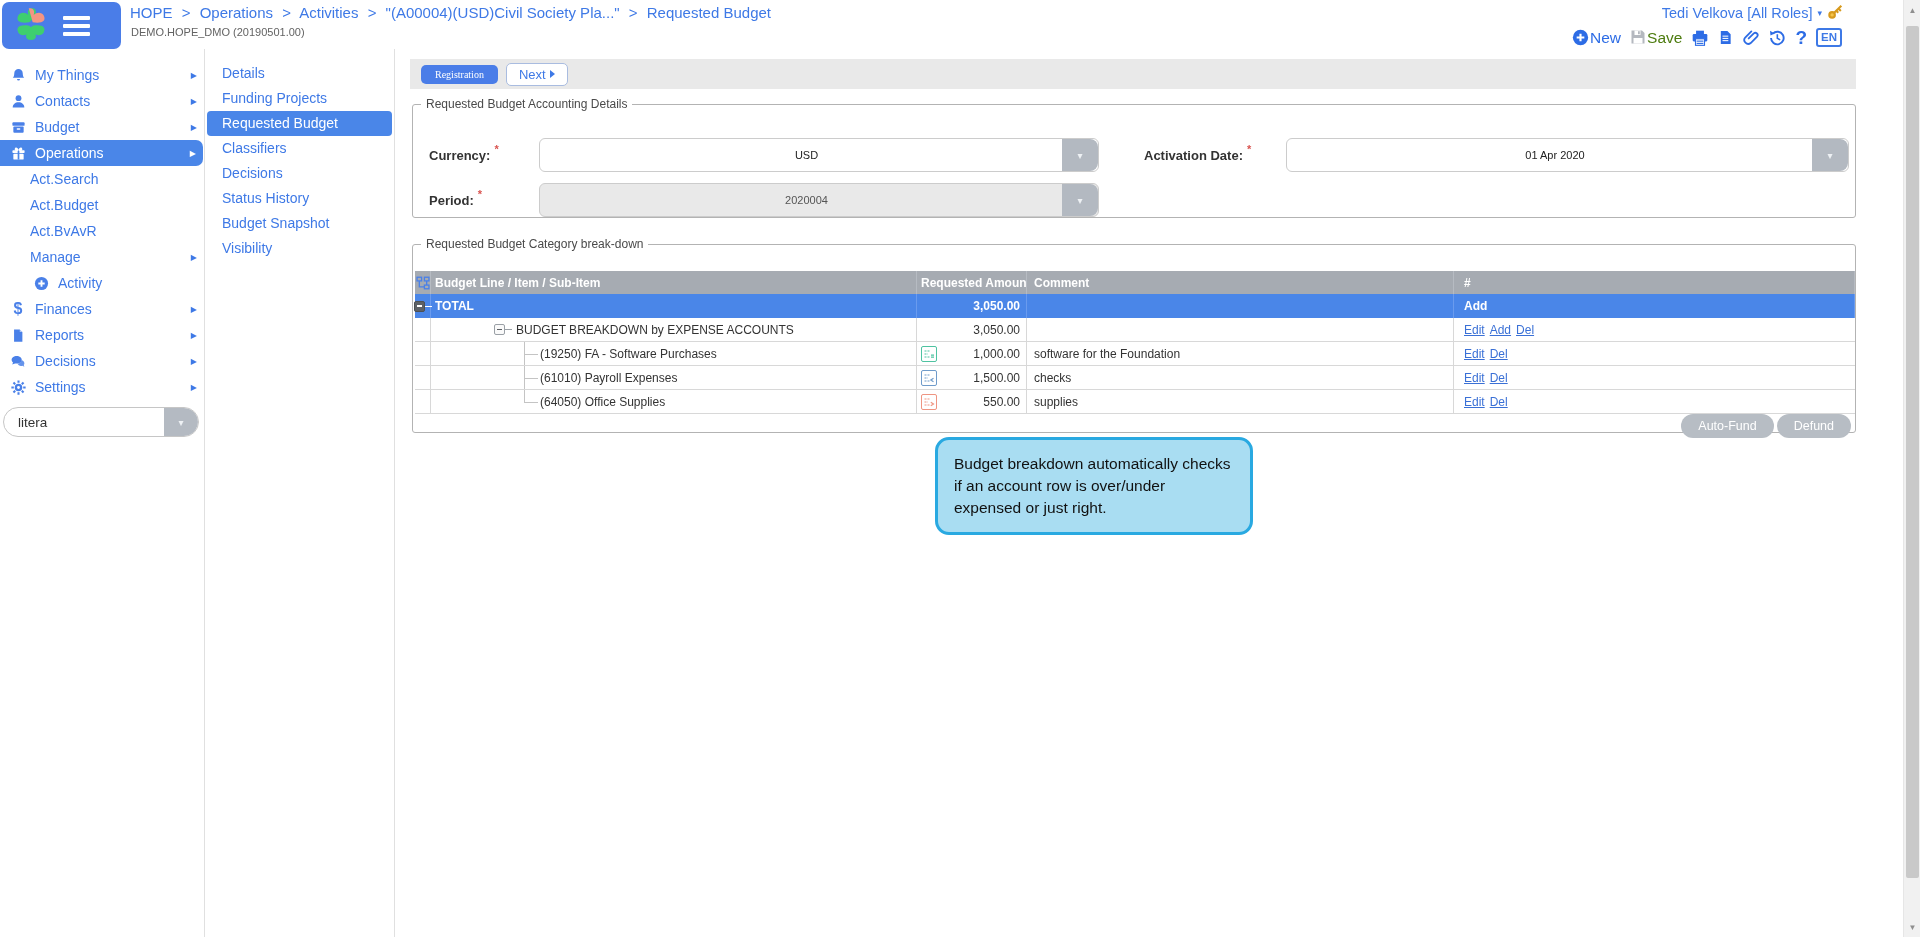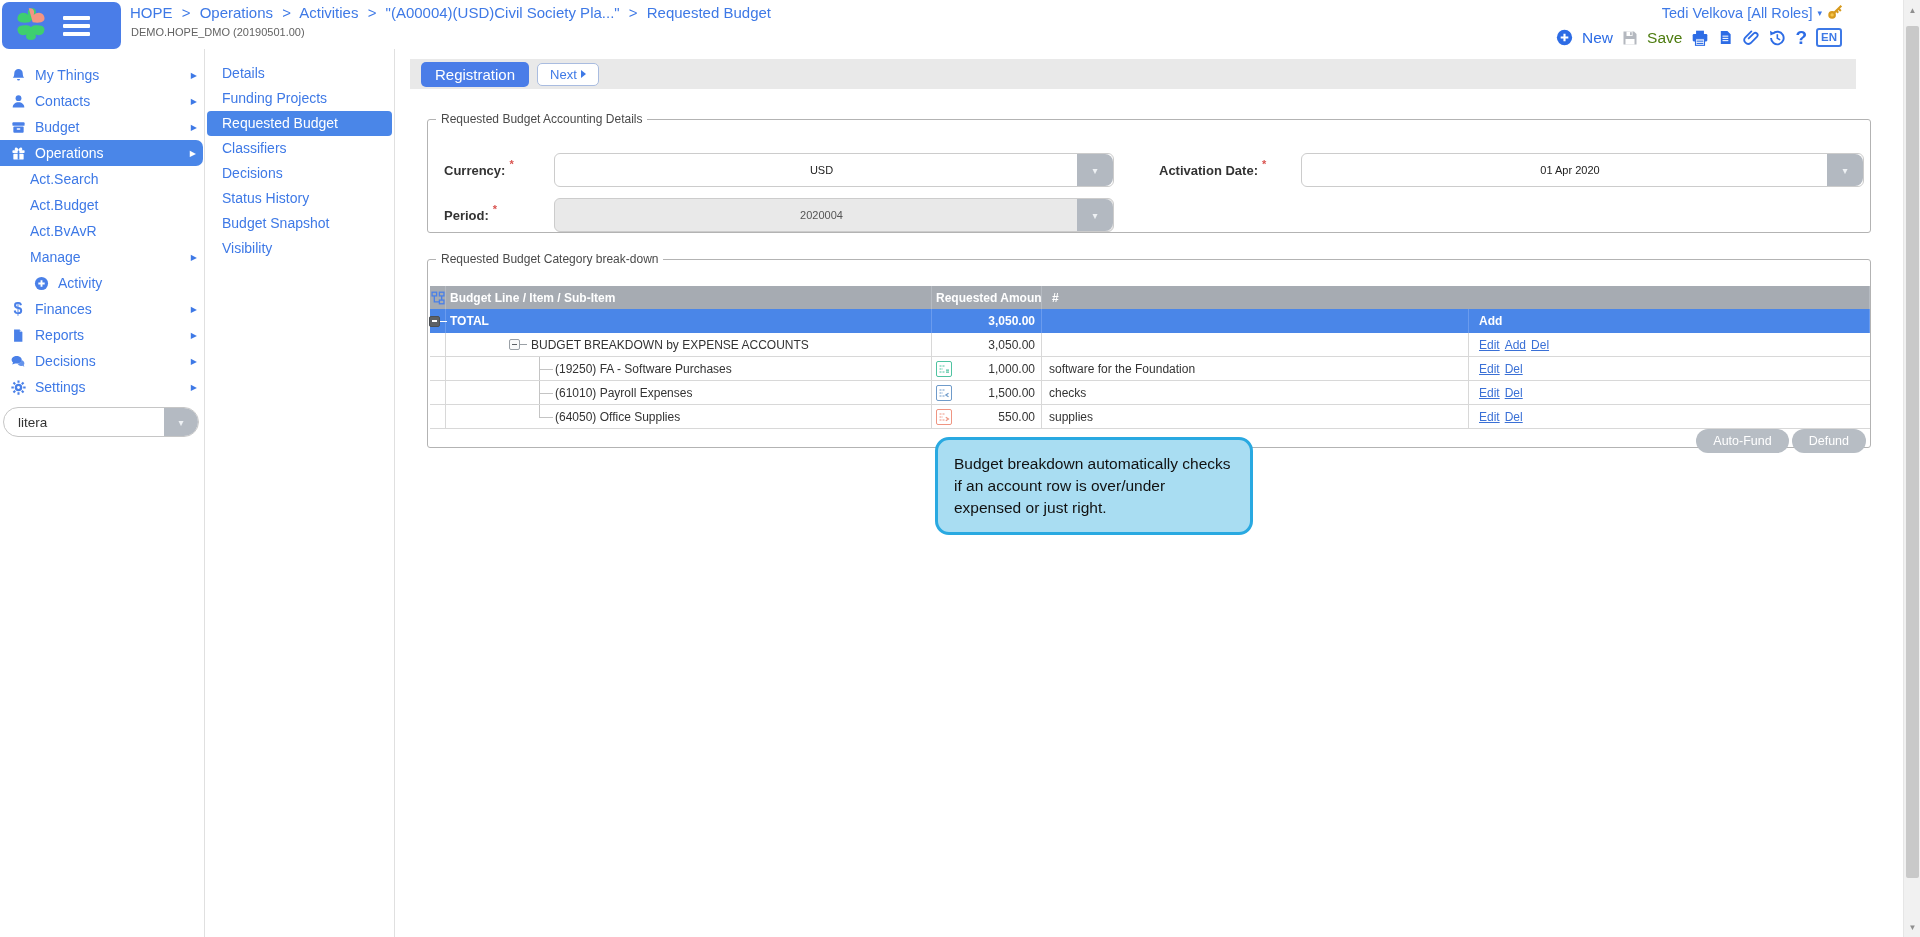--- a/index.html
+++ b/index.html
@@ -18,21 +18,21 @@
   .burger span { width:27px; height:4px; background:#fff; border-radius:1px; }
   .breadcrumb { position:absolute; left:130px; top:4px; font-size:15px; color:#3e79e6; white-space:nowrap; }
   .breadcrumb .crumb { cursor:pointer; }
   .breadcrumb .sep { margin:0 5px; }
   .app-sub { position:absolute; left:131px; top:26px; font-size:11px; color:#636363; }
 
   .user-line { position:absolute; right:24px; top:3px; display:flex; align-items:center; gap:5px;
     font-size:14.5px; color:#3e79e6; }
   .caret-down { font-size:9px; color:#3e79e6; }
   .top-toolbar { position:absolute; right:26px; top:28px; display:flex; align-items:center; gap:9px; }
-  .tool-item { display:flex; align-items:center; gap:9px; font-size:15.5px; color:#2d6ce5; cursor:pointer; }
+  .tool-item { display:flex; gap:1px; font-size:15.5px; color:#2d6ce5; cursor:pointer; }
   .tool-item.disabled { color:#4d7c0f; }
   .tool-item svg { display:block; }
   .qmark { font-size:19px; font-weight:bold; color:#2d6ce5; line-height:1; }
   .lang-box { border:2px solid #3e79e6; color:#3e79e6; font-size:11.5px; font-weight:bold;
     padding:1px 3px; border-radius:3px; line-height:1.1; }
 
   
   .sidebar { position:absolute; left:0; top:49px; width:205px; bottom:0; background:#fff;
     border-right:1px solid #e0e0e0; padding-top:13px; }
   .side-item { height:26px; display:flex; align-items:center; padding-left:8px; position:relative;
@@ -57,27 +57,27 @@
   .submenu { position:absolute; left:205px; top:49px; width:190px; bottom:0; background:#fff;
     border-right:1px solid #e0e0e0; padding-top:12px; }
   .submenu-item { height:25px; line-height:25px; margin:0 2px; padding-left:15px; font-size:14px;
     color:#3e79e6; cursor:pointer; border-radius:4px; white-space:nowrap; }
   .submenu-item.sel { background:#4a86e8; color:#fff; }
 
   
   .main { position:absolute; left:395px; top:49px; right:17px; bottom:0; background:#fff; }
   .btn-band { position:absolute; left:15px; top:10px; width:1446px; height:30px; background:#e9e9e9;
     display:flex; align-items:center; gap:8px; padding-left:11px; }
-  .btn-reg { background:#4a7de8; color:#fff; border:none; font-size:15px; font-family:Liberation Sans, sans-serif;
+  .btn-reg { background:#4a7de8; color:#fff; border:none; font-size:10px; font-family:Liberation Serif, serif;
     padding:4px 14px; border-radius:5px; cursor:pointer; }
   .btn-next { background:#fff; color:#3e79e6; border:1px solid #a9bce0; font-size:13px; font-family:inherit;
     padding:3px 12px; border-radius:5px; cursor:pointer; display:flex; align-items:center; gap:4px; }
   .caret-r { width:0; height:0; border-left:5px solid #3e79e6; border-top:4px solid transparent; border-bottom:4px solid transparent; }
 
-  fieldset { position:absolute; margin:15px; padding:0; border:1px solid #b3b3b3; border-radius:3px; background:#fff; }
+  fieldset { position:absolute; margin:0; padding:0; border:1px solid #b3b3b3; border-radius:3px; background:#fff; }
   legend { font-size:12px; color:#4a4a4a; margin-left:8px; padding:0 5px; }
   .fs-accounting { left:17px; top:48px; width:1444px; height:121px; }
   .fs-breakdown  { left:17px; top:188px; width:1444px; height:196px; }
 
   .f-label { position:absolute; height:34px; display:flex; align-items:center; font-size:13px;
     font-weight:bold; color:#333; }
   .req { color:#d9534f; font-size:11px; margin-left:4px; align-self:flex-start; margin-top:5px; }
   .combo { position:absolute; height:34px; border:1px solid #ccc; border-radius:6px; background:#fff;
     display:flex; overflow:hidden; }
   .combo input { border:none; outline:none; background:transparent; flex:1; padding-left:13px;
@@ -436,20 +436,21 @@
         <div class="t-cell c0">
           <svg width="14" height="14" viewBox="0 0 16 16" fill="none" stroke="#4a80e8" stroke-width="1.5">
               <rect x="1.2" y="1.4" width="5.2" height="4.2"></rect>
               <rect x="9.6" y="1.4" width="5.2" height="4.2"></rect>
               <rect x="9.6" y="10.4" width="5.2" height="4.2"></rect>
               <path d="M3.8 5.6v6.9h5.8M12.2 5.6v4.8"></path>
             </svg>
         </div>
         <div class="t-cell c1 name-pad">Budget Line / Item / Sub-Item</div>
         <div class="t-cell c2">Requested Amount</div>
+        <div class="t-cell c3">Comment</div>
         <div class="t-cell c4">#</div>
       </div>
 
       <div class="t-row total">
         <div class="t-cell c0">
           <span class="expand-dark">
               <i></i>
             </span>
             <span class="dash"></span>
         </div>

